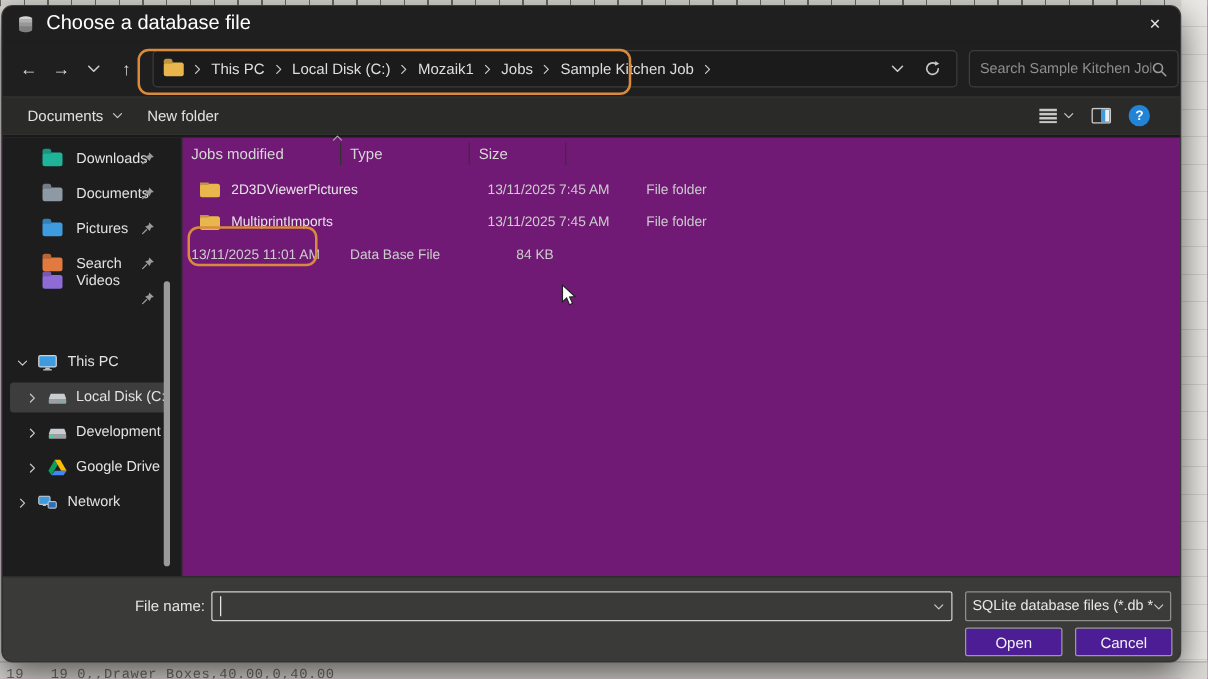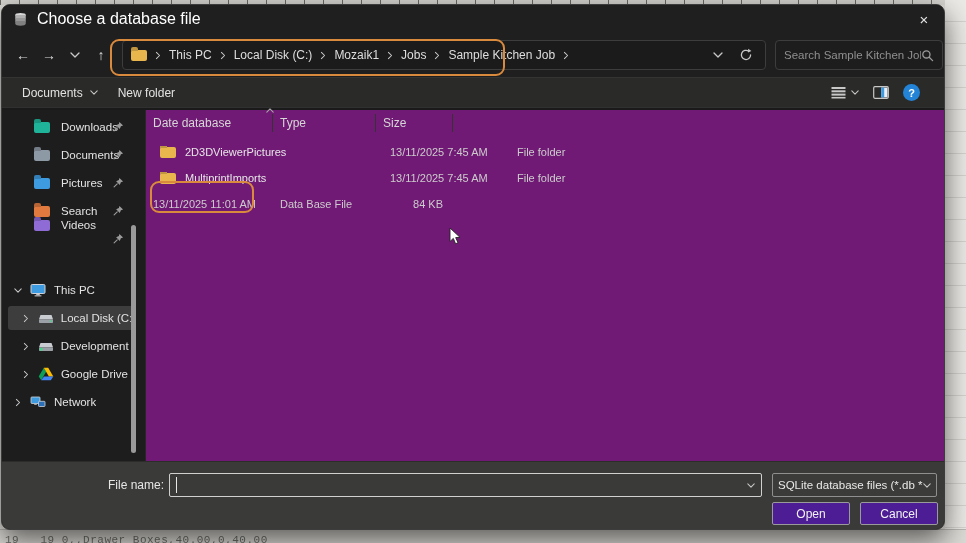--- a/index.html
+++ b/index.html
@@ -421,21 +421,21 @@
       </div>
 
       <div class="side-scrollbar"></div>
     </div>
 
     <div class="filearea">
       <div class="cols-header">
         <svg class="chev chev-sm sort-up" style="transform:rotate(180deg)" viewBox="0 0 10 6">
             <path d="M1 1l4 4 4-4"></path>
           </svg>
-        <div class="col col-date">Date database</div>
+        <div class="col col-date">Jobs modified</div>
         <div class="col col-type">Type</div>
         <div class="col col-size">Size</div>
       </div>
 
       <div class="frow" style="margin-top:3px">
         <div class="fcell fc-name">
           <div class="fldr"></div>
           <span>2D3DViewerPictures</span>
         </div>
         <div class="fcell fc-date">13/11/2025 7:45 AM</div>

